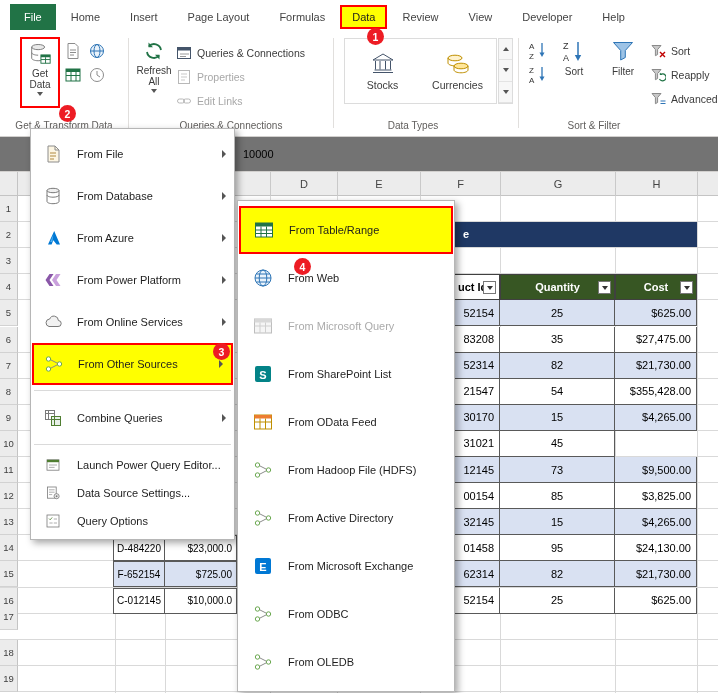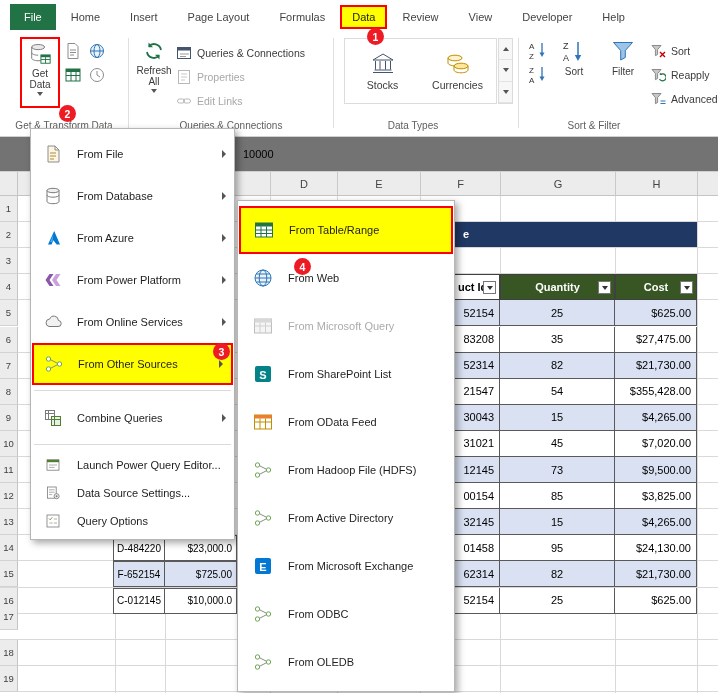--- a/index.html
+++ b/index.html
@@ -399,28 +399,27 @@
       <span class="tc tc-id">52314</span>
       <span class="tc tc-qty">82</span>
       <span class="tc tc-cost">$21,730.00</span>
     </div>
     <div class="trow bandB" style="top:182.7px">
       <span class="tc tc-id">21547</span>
       <span class="tc tc-qty">54</span>
       <span class="tc tc-cost">$355,428.00</span>
     </div>
     <div class="trow bandA" style="top:208.8px">
-      <span class="tc tc-id">30043</span>
+      <span class="tc tc-id">30170</span>
       <span class="tc tc-qty">15</span>
       <span class="tc tc-cost">$4,265.00</span>
     </div>
     <div class="trow bandB" style="top:234.9px">
       <span class="tc tc-id">31021</span>
       <span class="tc tc-qty">45</span>
-      <span class="tc tc-cost">$7,020.00</span>
     </div>
     <div class="trow bandA" style="top:261px">
       <span class="tc tc-id">12145</span>
       <span class="tc tc-qty">73</span>
       <span class="tc tc-cost">$9,500.00</span>
     </div>
     <div class="trow bandB" style="top:287.1px">
       <span class="tc tc-id">00154</span>
       <span class="tc tc-qty">85</span>
       <span class="tc tc-cost">$3,825.00</span>

